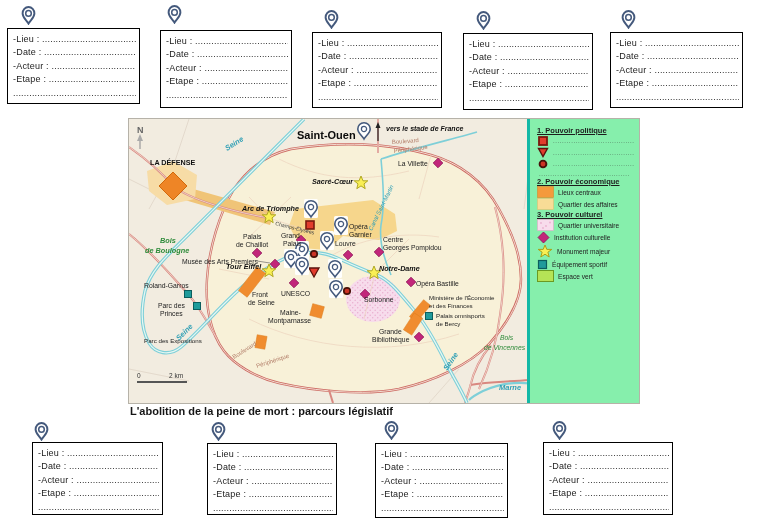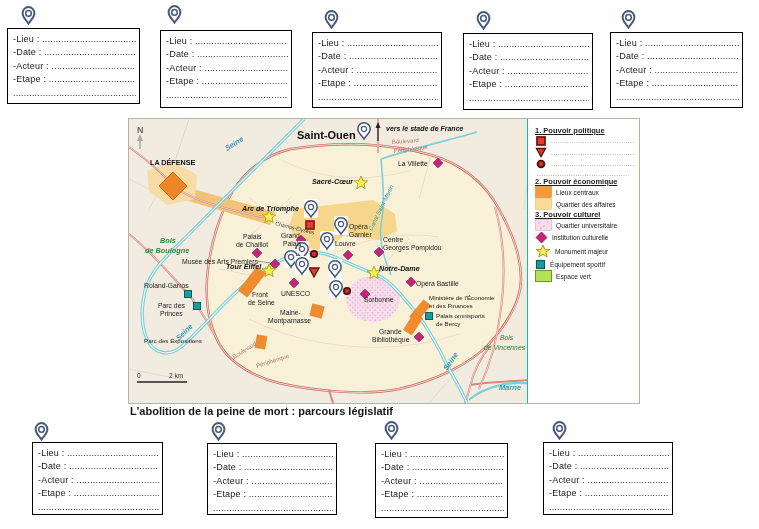--- a/index.html
+++ b/index.html
@@ -24,22 +24,22 @@
   .ml-water{font-size:7.5px;font-weight:bold;font-style:italic;fill:#2f9fb5;}
   .ml-watersm{font-size:6px;font-style:italic;fill:#2f9fb5;}
   .ml-green{font-size:7.3px;font-weight:bold;font-style:italic;fill:#2e8b3a;}
   .ml-greensm{font-size:6.8px;font-style:italic;fill:#2e8b3a;}
   .ml-periph{font-size:6px;fill:#b07a65;}
   .ml-tiny{font-size:5.3px;fill:#444;}
   .ml-compass{font-size:9px;font-weight:bold;fill:#666;}
   .ml-scale{font-size:6.5px;fill:#333;}
   .ml-note{font-size:7px;font-weight:bold;font-style:italic;fill:#111;}
   
-  .legend{position:absolute;left:398px;top:0;width:112px;height:284px;background:#ffffff;
-          border-left:1px solid #14b8a6;box-sizing:border-box;padding:7px 4px 0 7px;}
+  .legend{position:absolute;left:398px;top:0;width:112px;height:284px;background:#86efac;
+          border-left:3px solid #14b8a6;box-sizing:border-box;padding:7px 4px 0 7px;}
   .lg-title{font-size:7.5px;font-weight:bold;text-decoration:underline;color:#1d1d1d;}
   .lg-item{display:flex;align-items:center;gap:4px;font-size:6.6px;color:#222;}
   .lg-sym{flex:0 0 auto;display:block;}
   .lg-dots{letter-spacing:.6px;color:#333;font-size:6px;white-space:nowrap;overflow:hidden;}
   .lg-dots2{letter-spacing:.6px;color:#333;font-size:6px;white-space:nowrap;overflow:hidden;
             margin:1px 0 0 2px;} .mt9{} .mt11{}
   .map-title{position:absolute;left:130px;top:405px;font-size:11px;font-weight:bold;color:#151515;}
 </style>
 </head>
 <body>

